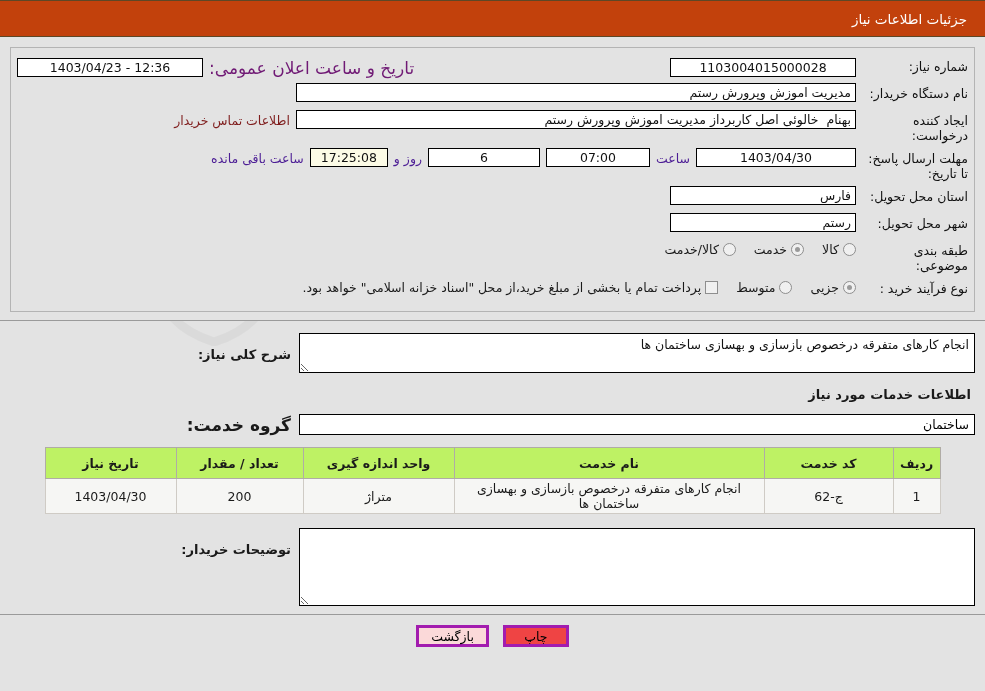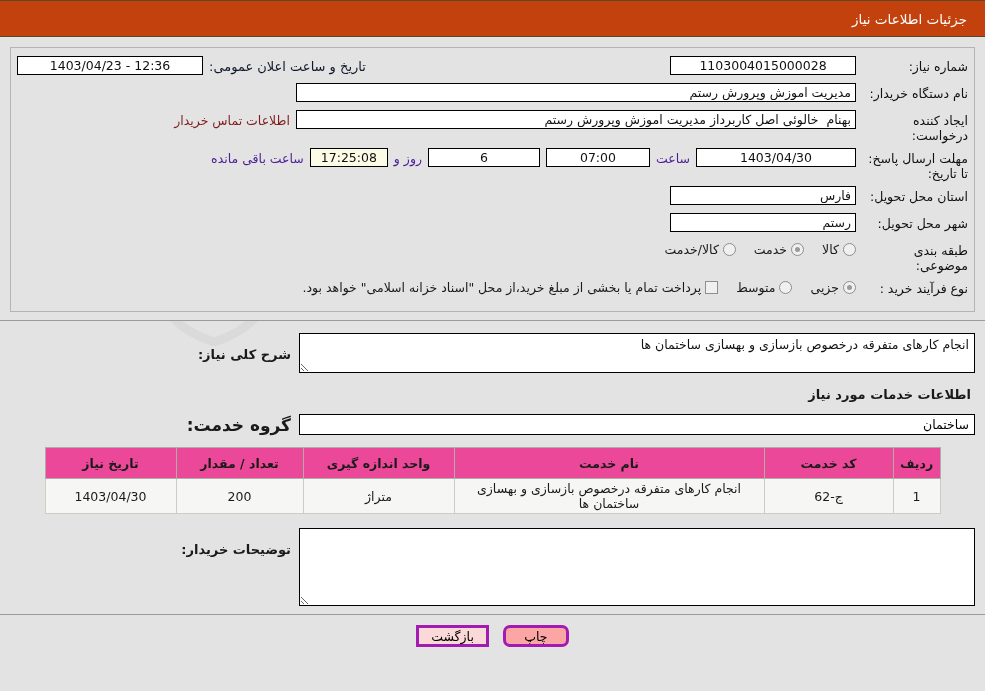--- a/index.html
+++ b/index.html
@@ -132,22 +132,22 @@
   .link-blue {
     color: #7f1d1d;
     font-size: 12.5px;
     white-space: nowrap;
     cursor: pointer;
     padding-top: 2px;
     text-align: right;
   }
 
   .inline-lbl-left {
-    font-size: 13px;
-    color: #0f172a;
+    font-size: 17px;
+    color: #701a75;
     white-space: nowrap;
     padding-top: 2px;
   }
 
   
   .radio-group { display: flex; align-items: center; gap: 4px; flex-wrap: nowrap; padding-top: 2px;}
   .radio {
     width: 13px; height: 13px;
     border-radius: 50%;
     border: 1px solid #8e8e8e;
@@ -235,21 +235,21 @@
   }
 
   
   table.grid {
     border-collapse: collapse;
     width: 896px;
     margin: 6px auto 14px auto;
     font-size: 12.5px;
   }
   table.grid th {
-    background: #ec4899;
+    background: #bef264;
     border: 1px solid #b0aca6;
     font-weight: bold;
     height: 26px;
     color: #1a1a1a;
     padding: 2px 4px;
   }
   table.grid td {
     background: #f6f6f4;
     border: 1px solid #cfcbc5;
     height: 26px;
@@ -271,21 +271,21 @@
   .btn {
     border: 3px solid #a21caf;
     font-family: "DejaVu Sans", "Liberation Sans", sans-serif;
     font-size: 12.5px;
     height: 22px;
     min-width: 66px;
     padding: 0 12px;
     cursor: pointer;
     box-sizing: border-box;
   }
-  .btn-print { background: #fca5a5; border-radius: 7px; }
+  .btn-print { background: #ef4444; }
   .btn-back  { background: #fbd9d9; }
 </style>
 </head>
 <body>
 
 <div class="watermark">
   <svg class="wm-shield" viewBox="0 0 128 150">
     <path d="M64 4 L122 26 L122 78 C122 114 96 136 64 146 C32 136 6 114 6 78 L6 26 Z" fill="none" stroke="#c8c8c8" stroke-width="9"></path>
     <path d="M40 92 L64 40 L88 92 Z" fill="#f0c9cf"></path>
     <path d="M40 92 L64 116 L88 92 Z" fill="#e3a9b4"></path>

